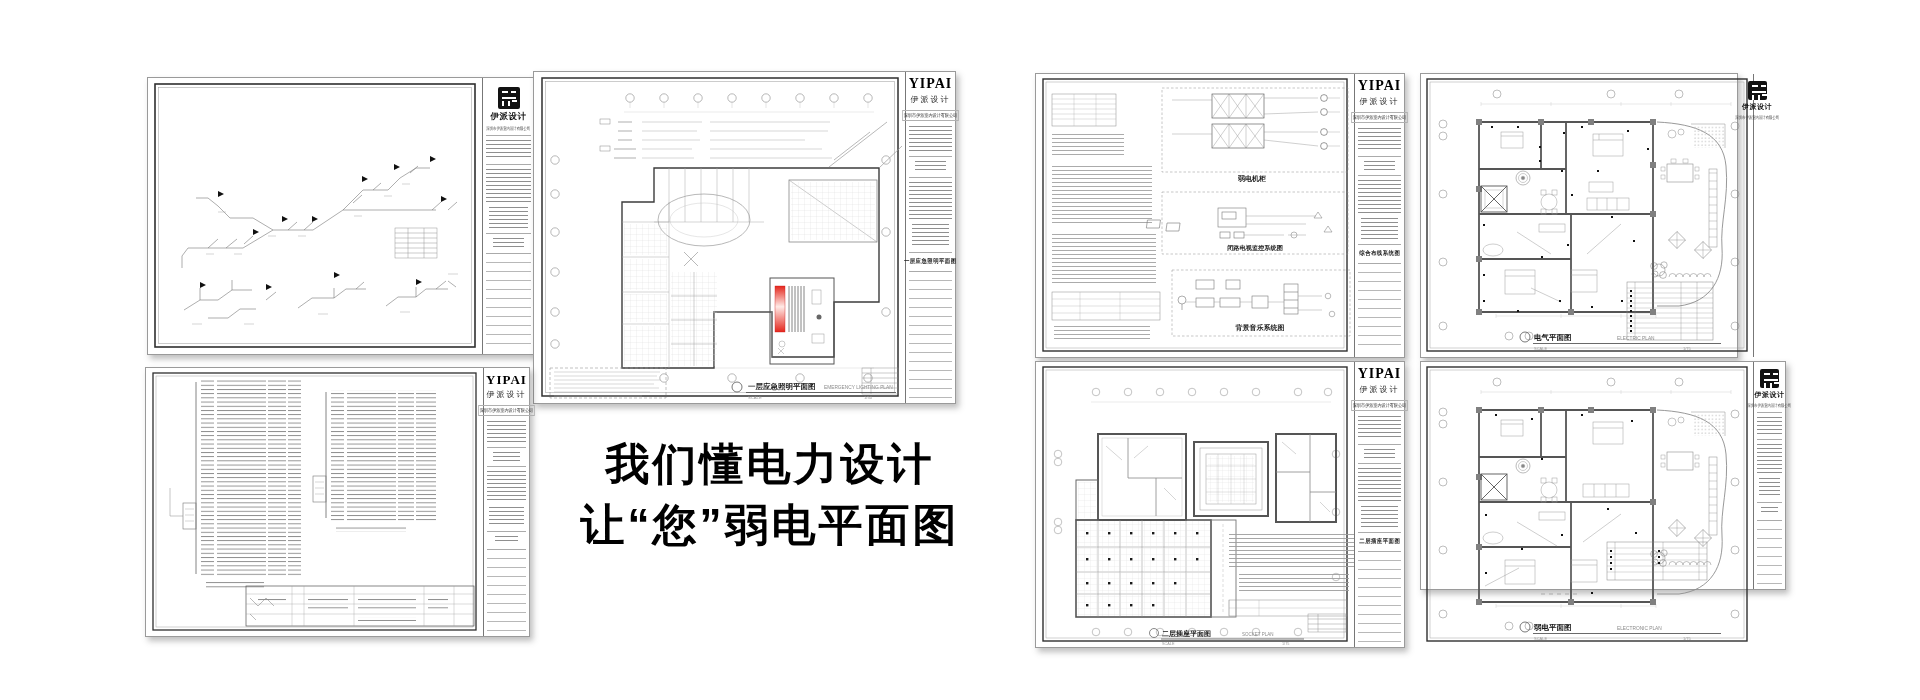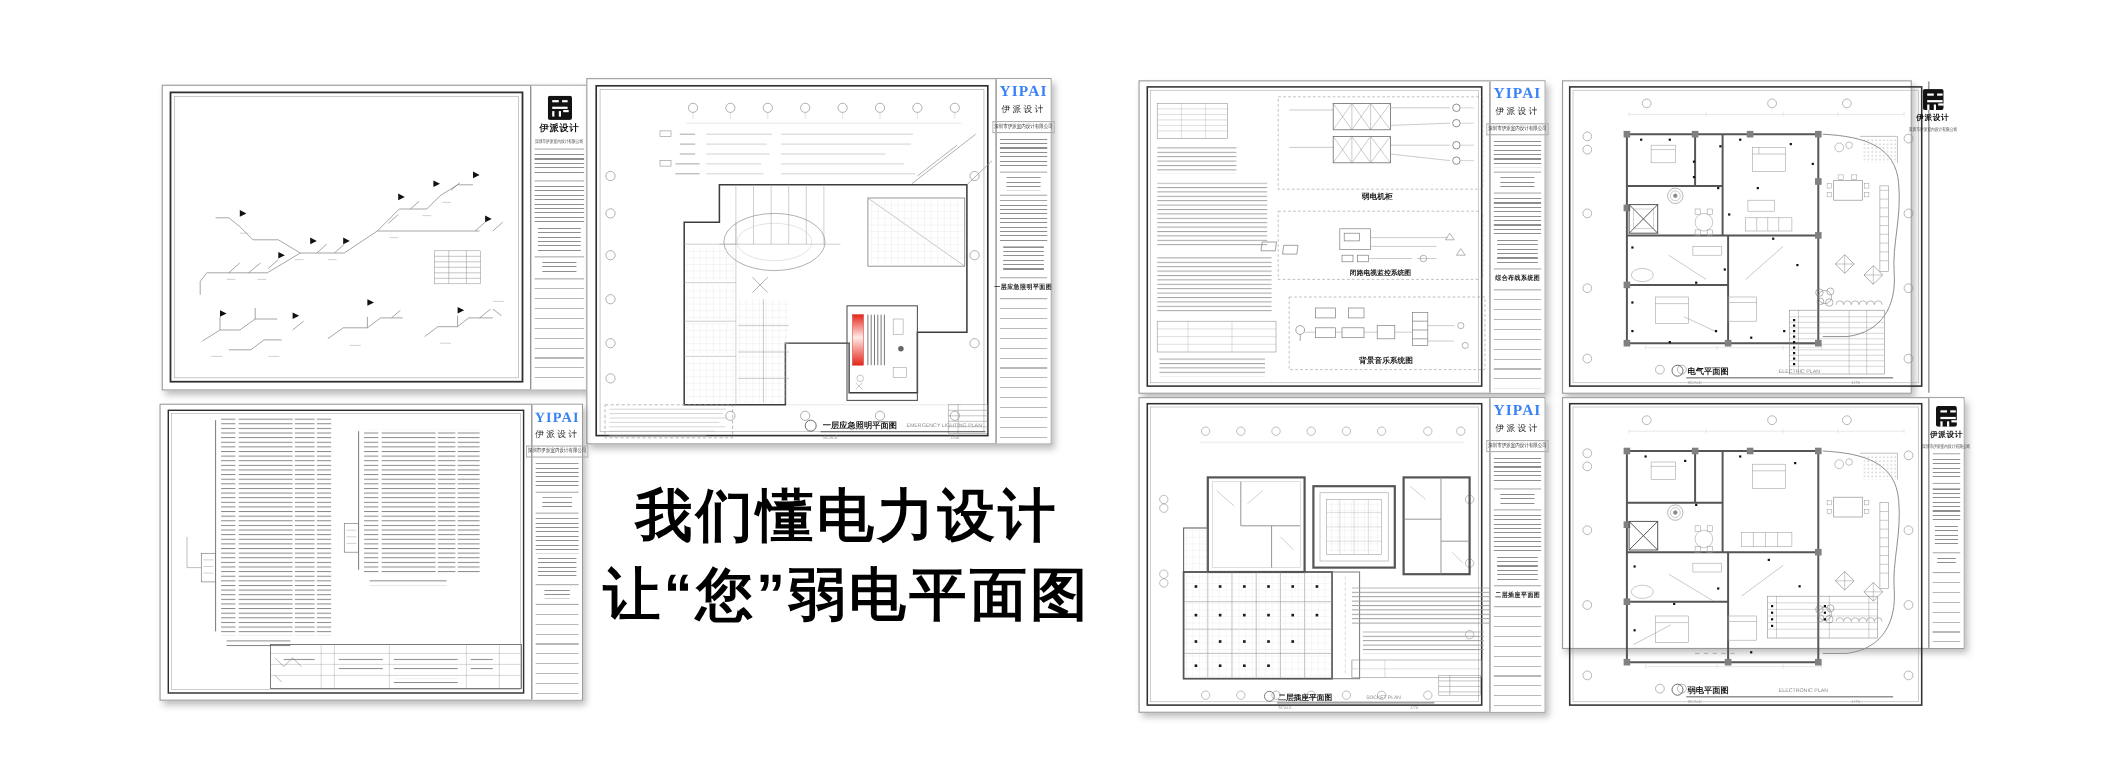--- a/index.html
+++ b/index.html
@@ -8,41 +8,41 @@
 
   
   .sheet{position:absolute;background:#fff;border:1px solid #9a9a9a;
     box-shadow:3px 4px 6px rgba(70,70,70,.35);display:flex;box-sizing:border-box;}
   .sheet svg{display:block;flex:0 0 auto;}
 
   
   .tb{flex:1 1 auto;border-left:1px solid #777;background:#fff;box-sizing:border-box;
     padding:5px 3px 4px;display:flex;flex-direction:column;align-items:center;min-width:0;}
   .tb-brand{font-family:"Liberation Serif",serif;font-weight:700;font-size:14px;
-    letter-spacing:1px;color:#3b82f6;line-height:1;}
+    letter-spacing:1px;color:#000000;line-height:1;}
   .tb-brand-cn{font-size:8px;letter-spacing:2px;color:#222;margin-top:3px;white-space:nowrap;}
   .tb-company{font-size:5px;color:#333;border:1px solid #b0b0b0;padding:1px 1px;margin:5px 0 3px;
     white-space:nowrap;transform:scaleX(.82);line-height:1.4;}
   .tl{width:100%;background:repeating-linear-gradient(to bottom,#8f8f8f 0 1px,transparent 1px 4px);margin:2px 0;}
   .tb-sep{width:100%;border-top:1px solid #ababab;margin:2px 0;}
   .tb-title{font-size:6px;font-weight:700;color:#222;letter-spacing:.5px;margin:2px 0;white-space:nowrap;transform:scaleX(.9);}
   .tb-form{flex:1 1 auto;width:100%;margin-top:3px;border-top:1px solid #aaa;
     background:repeating-linear-gradient(to bottom,transparent 0 8px,#b8b8b8 8px 9px);}
   .seal{width:22px;height:22px;border-radius:2px;margin-top:1px;background-color:#121212;background-repeat:no-repeat;
     background-image:
       linear-gradient(#fff,#fff),linear-gradient(#fff,#fff),linear-gradient(#fff,#fff),
       linear-gradient(#fff,#fff),linear-gradient(#fff,#fff),linear-gradient(#fff,#fff);
     background-position:4px 4px,13px 4px,4px 10px,4px 14px,10px 14px,14px 13px;
     background-size:6px 2px,5px 2px,14px 2px,2px 5px,2px 5px,5px 2px;}
   .seal-word{font-size:8.5px;font-weight:700;letter-spacing:.5px;color:#111;margin-top:2px;white-space:nowrap;}
   .seal-co{font-size:4.5px;color:#444;margin:3px 0 2px;white-space:nowrap;transform:scaleX(.75);}
 
   
   .hero{position:absolute;left:525px;top:434px;width:490px;text-align:center;color:#000;}
-  .hero-line{font-size:52px;font-weight:900;letter-spacing:3px;line-height:1.38;white-space:nowrap;}
+  .hero-line{font-size:44px;font-weight:900;letter-spacing:3px;line-height:1.38;white-space:nowrap;}
   .hero-sub{font-size:24px;font-weight:500;letter-spacing:1px;color:#262626;margin-top:14px;white-space:nowrap;}
 </style>
 </head>
 <body>
 
 <div class="stage">
 
   <div class="sheet" style="left:147px;top:77px;width:388px;height:278px">
     <svg width="334" height="276" viewBox="0 0 334 276">
       <g fill="none">

